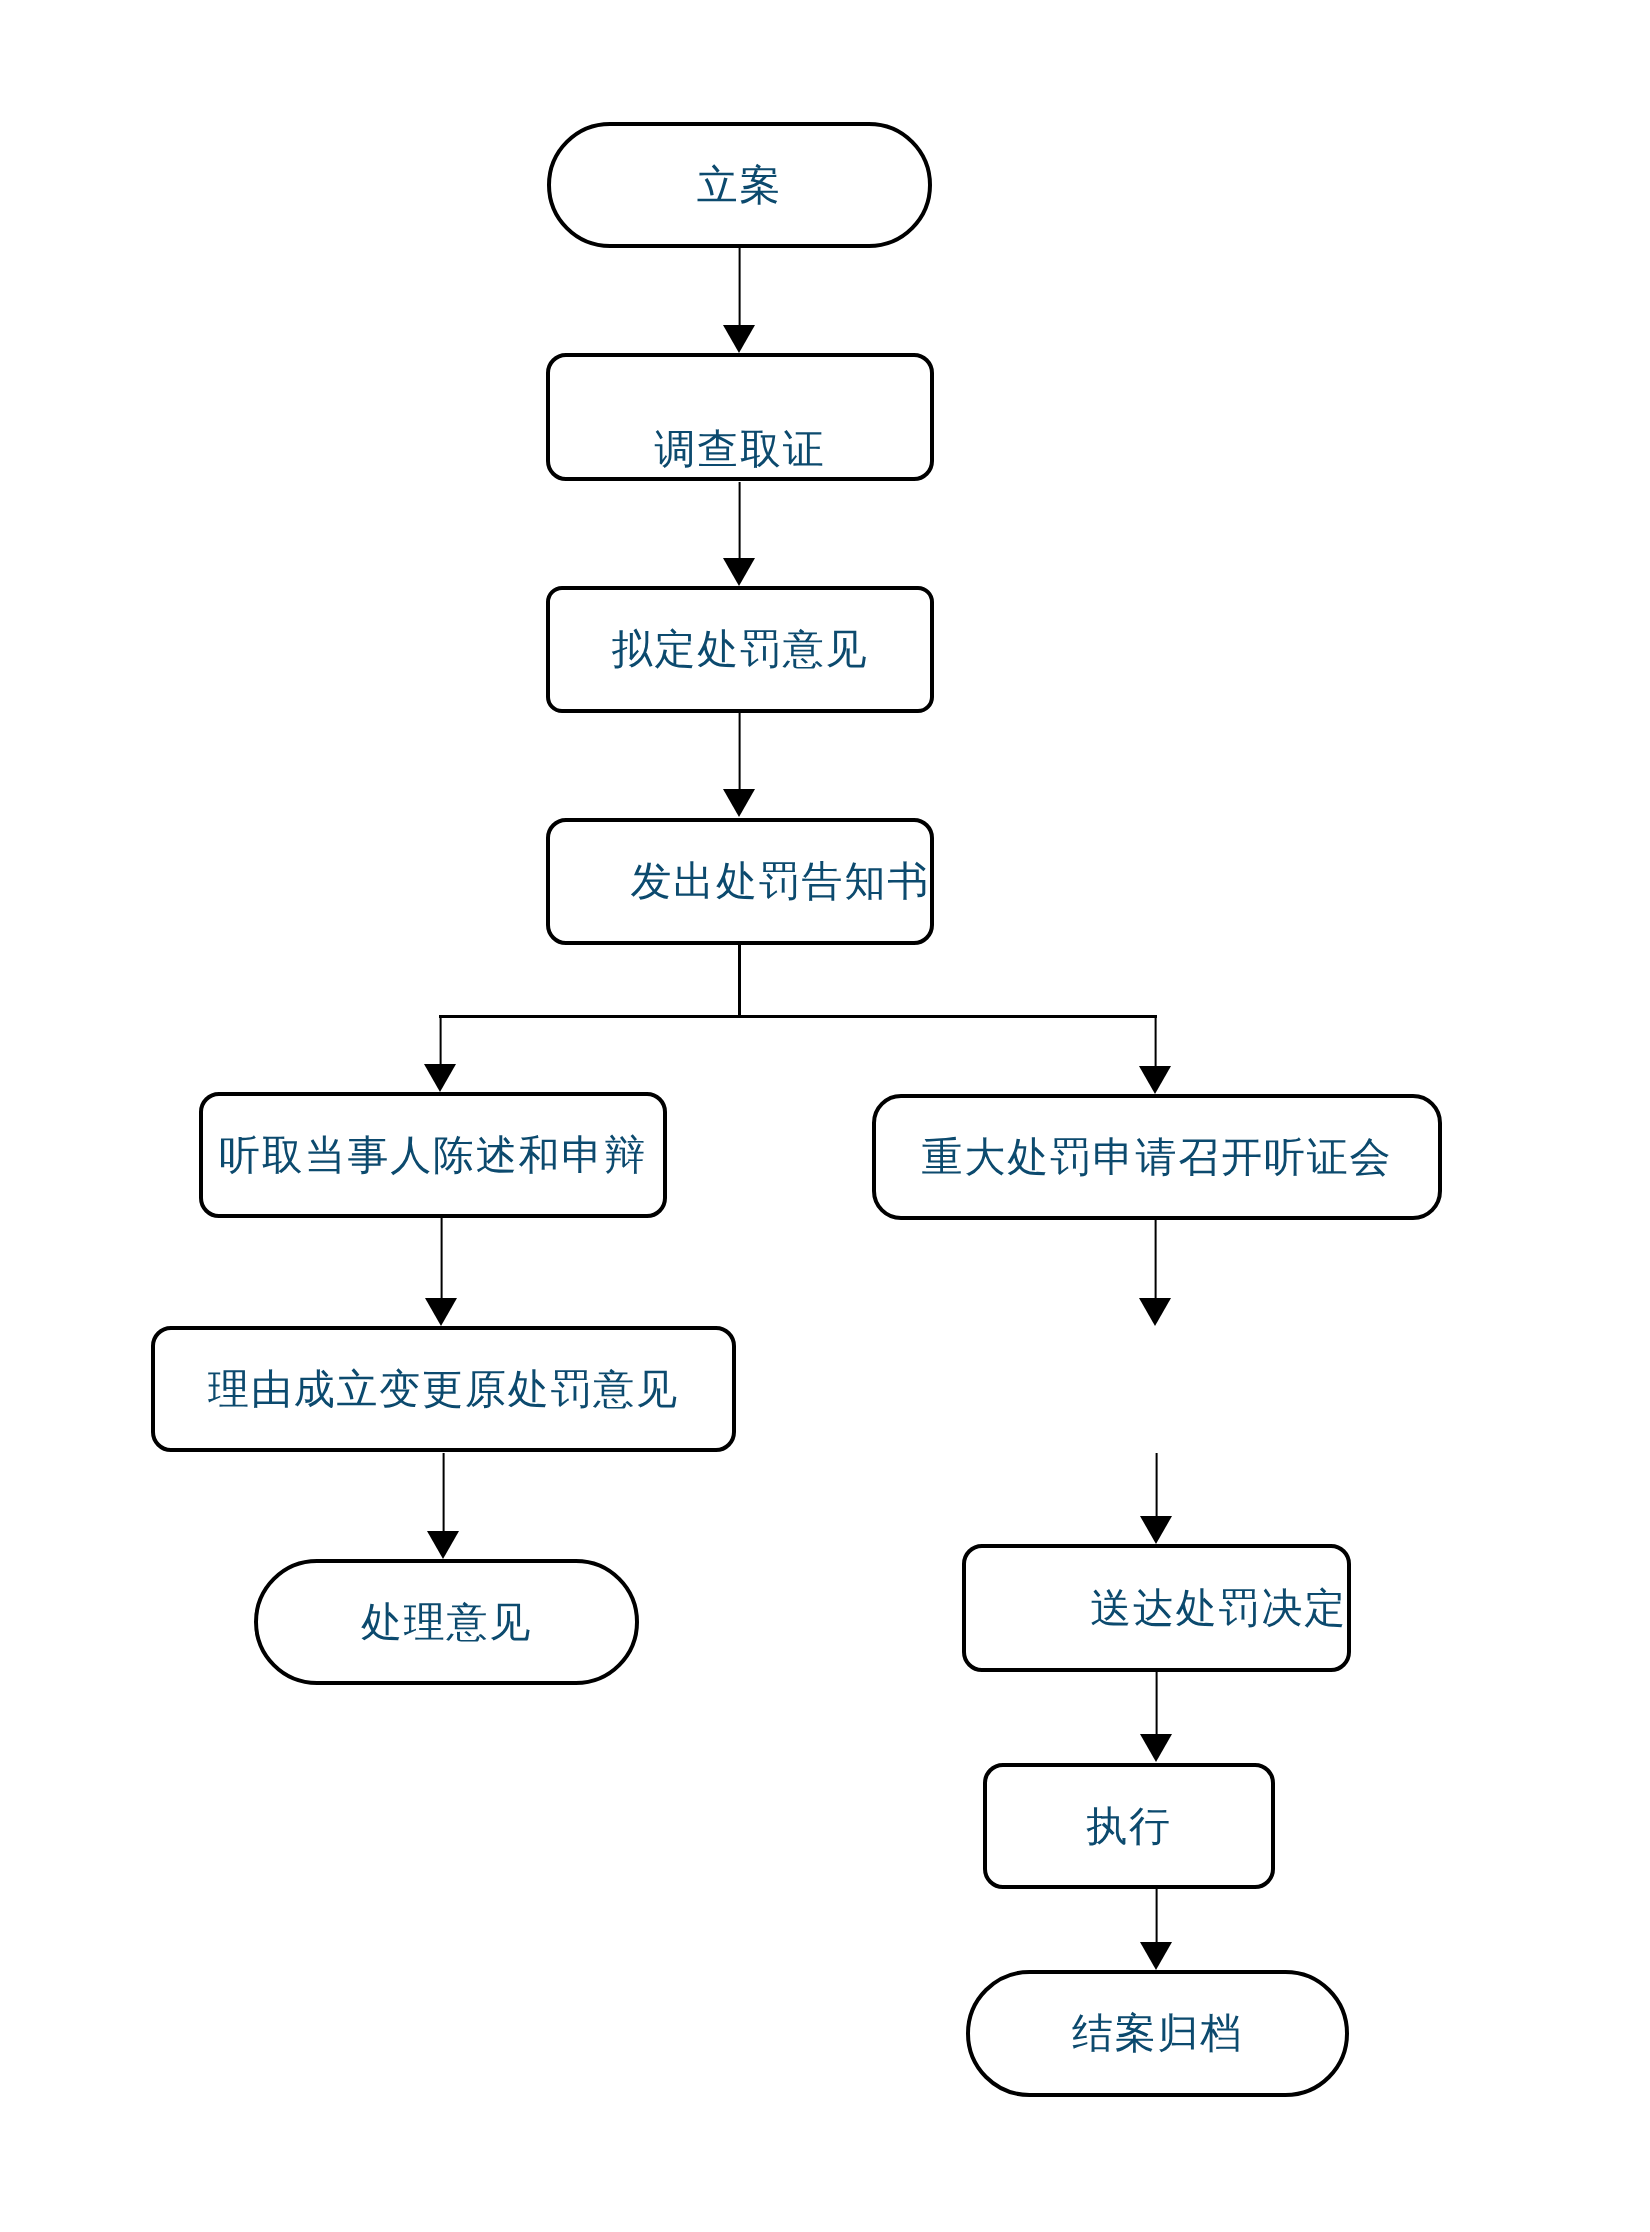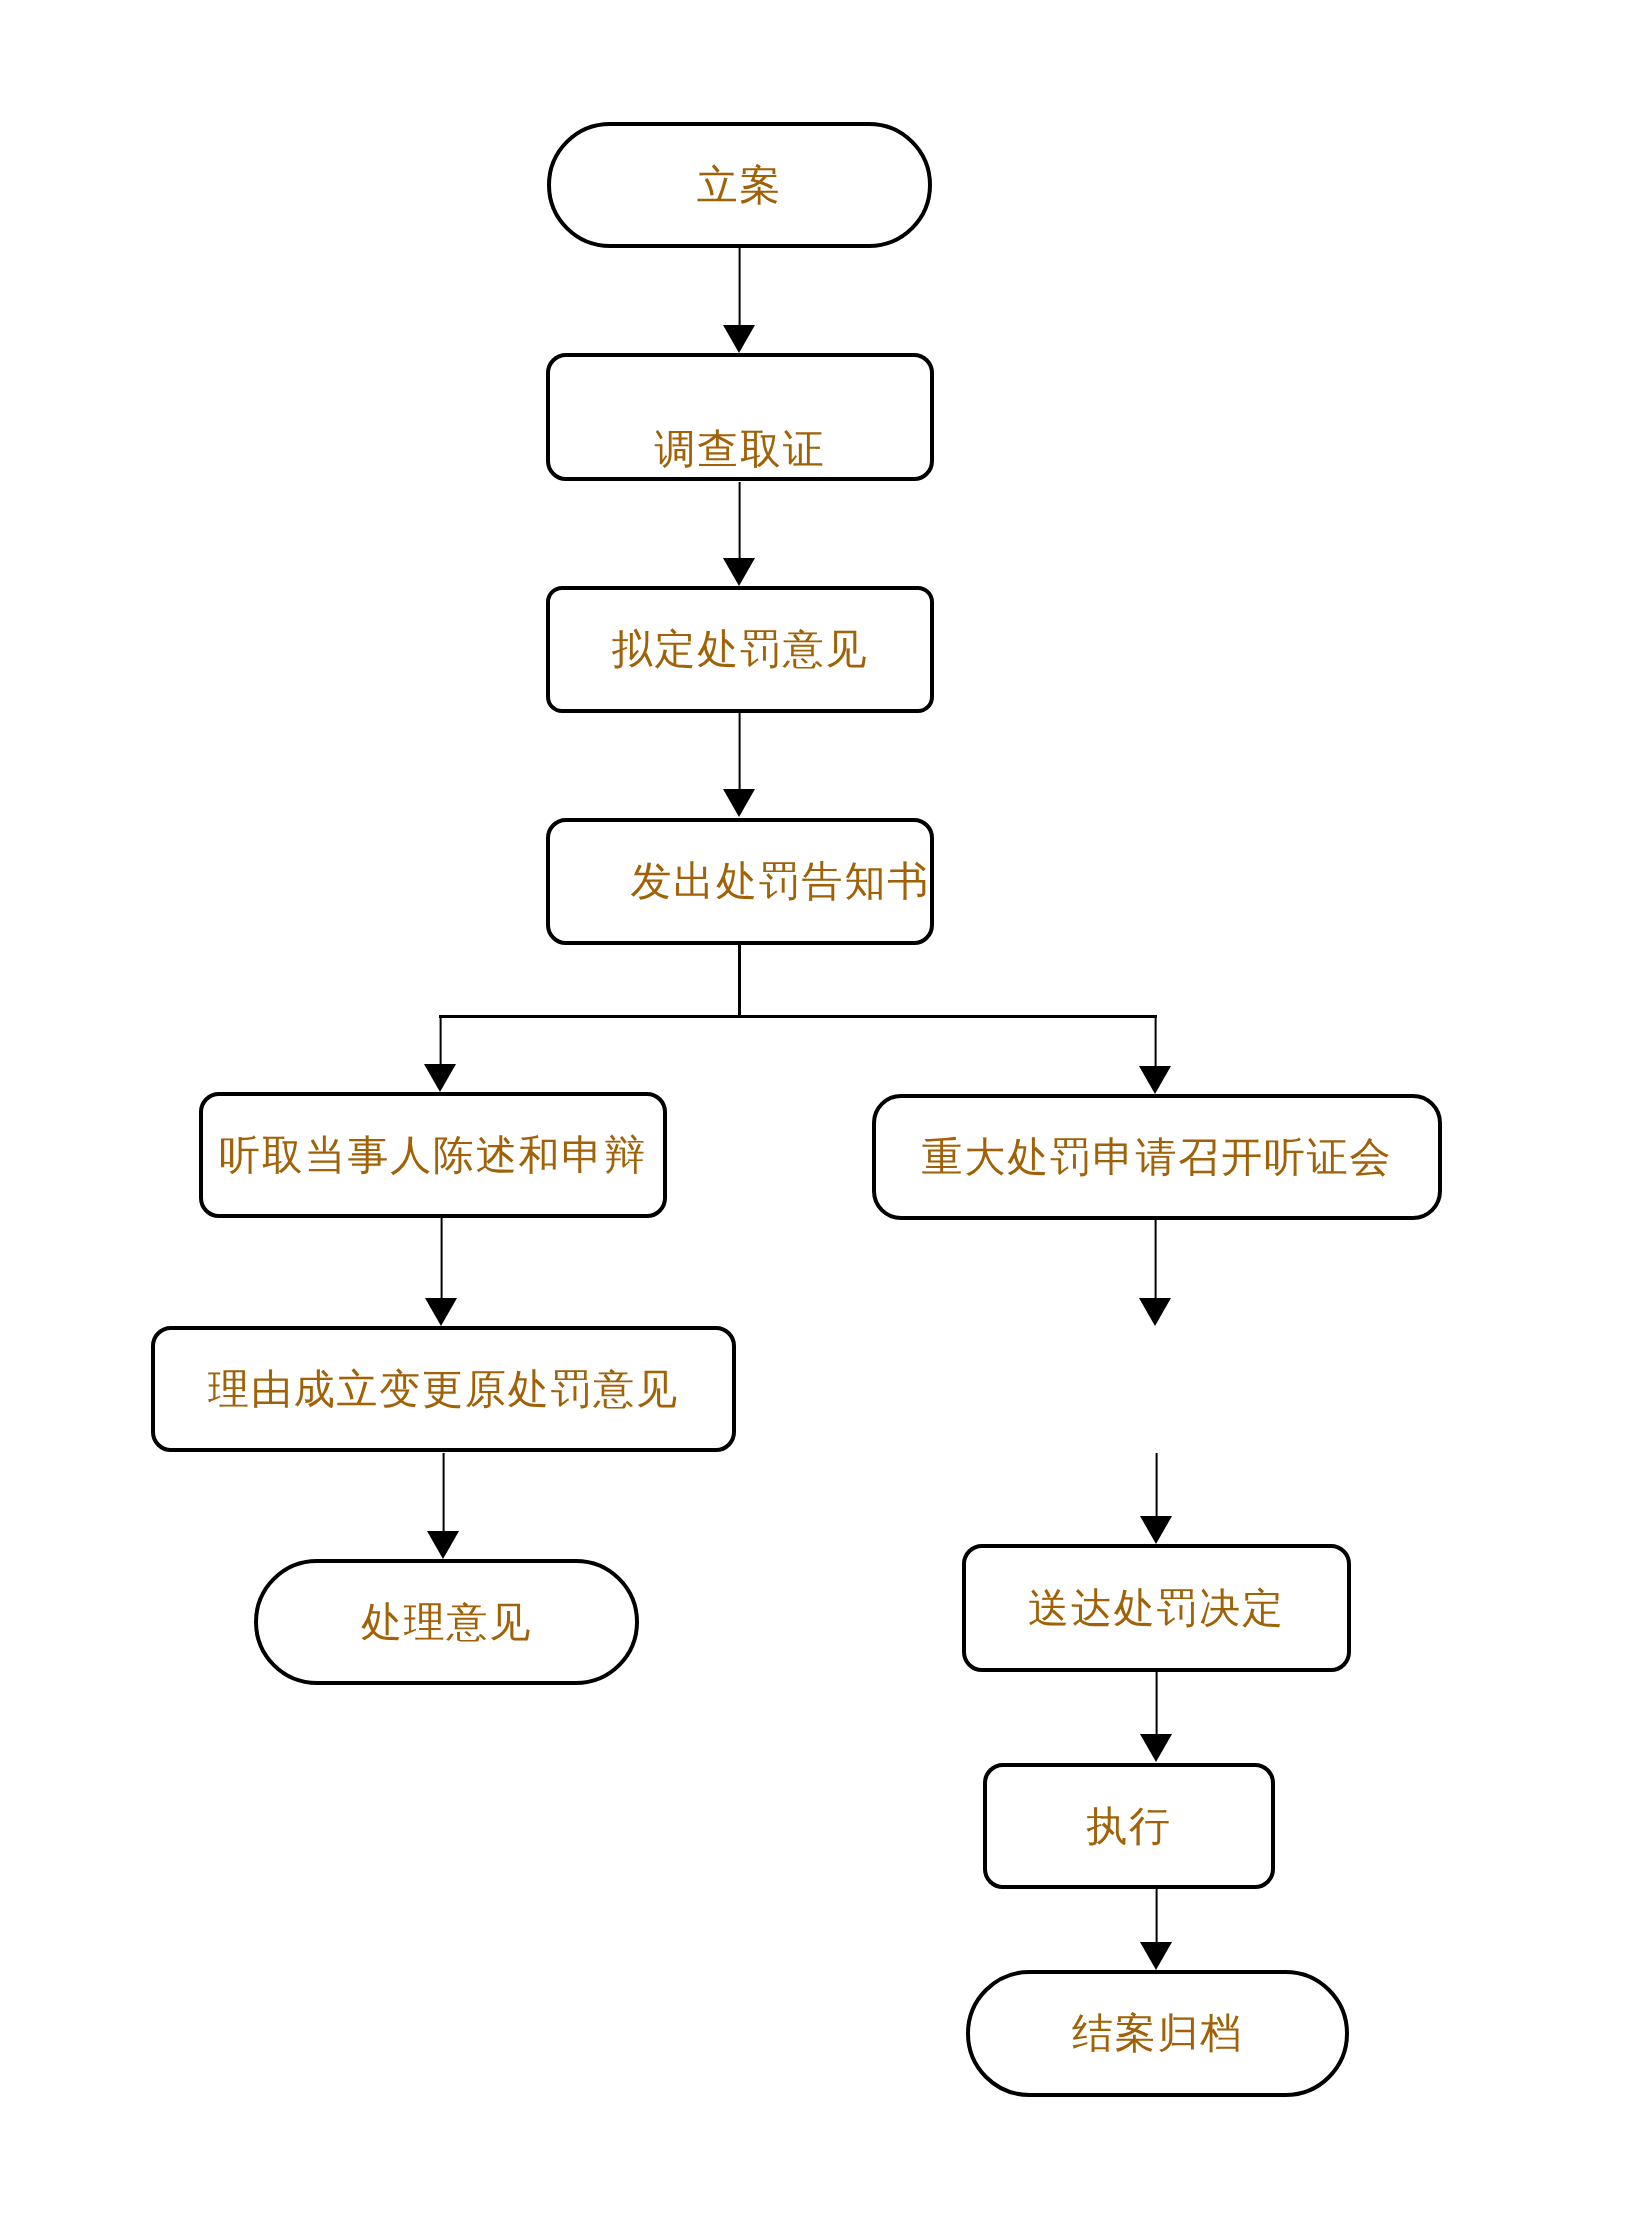--- a/index.html
+++ b/index.html
@@ -20,21 +20,21 @@
     background: #ffffff;
     border: 4.6px solid #000000;
     border-radius: 20px;
     display: flex;
     align-items: center;
     justify-content: center;
     text-align: center;
   }
   .node span {
     font-size: 41px;
-    color: #a16207;
+    color: #0c4a6e;
     letter-spacing: 1.8px;
     white-space: nowrap;
   }
   .stadium { border-radius: 65px; }
 
   
   .vline, .hline {
     position: absolute;
     background: #000000;
   }
@@ -64,21 +64,21 @@
   
   #n-filing        { left: 547px;  top: 122px;  width: 385px; height: 126px; }
   #n-investigation { left: 546px;  top: 353px;  width: 388px; height: 128px; align-items: flex-end; }
   #n-draft         { left: 546px;  top: 586px;  width: 388px; height: 127px; border-radius: 16px; }
   #n-notice        { left: 546px;  top: 818px;  width: 388px; height: 127px; justify-content: flex-end; }
   #n-hear          { left: 199px;  top: 1092px; width: 468px; height: 126px; }
   #n-hearing       { left: 872px;  top: 1094px; width: 570px; height: 126px; border-radius: 29px; }
   #n-change        { left: 151px;  top: 1326px; width: 585px; height: 126px; }
   #n-decision      { left: 866px;  top: 1326px; width: 583px; height: 126px; }
   #n-handling      { left: 254px;  top: 1559px; width: 385px; height: 126px; }
-  #n-deliver       { left: 962px; top: 1544px; width: 389px; height: 128px; }
+  #n-deliver       { left: 962px; top: 1544px; width: 389px; height: 128px; justify-content: flex-end; }
   #n-execution     { left: 983px; top: 1763px; width: 292px; height: 126px; }
   #n-close         { left: 966px; top: 1970px; width: 383px; height: 127px; }
 </style>
 </head>
 <body>
 
 <div class="canvas">
 
   <div class="node stadium" id="n-filing">
     <span>立案</span>

